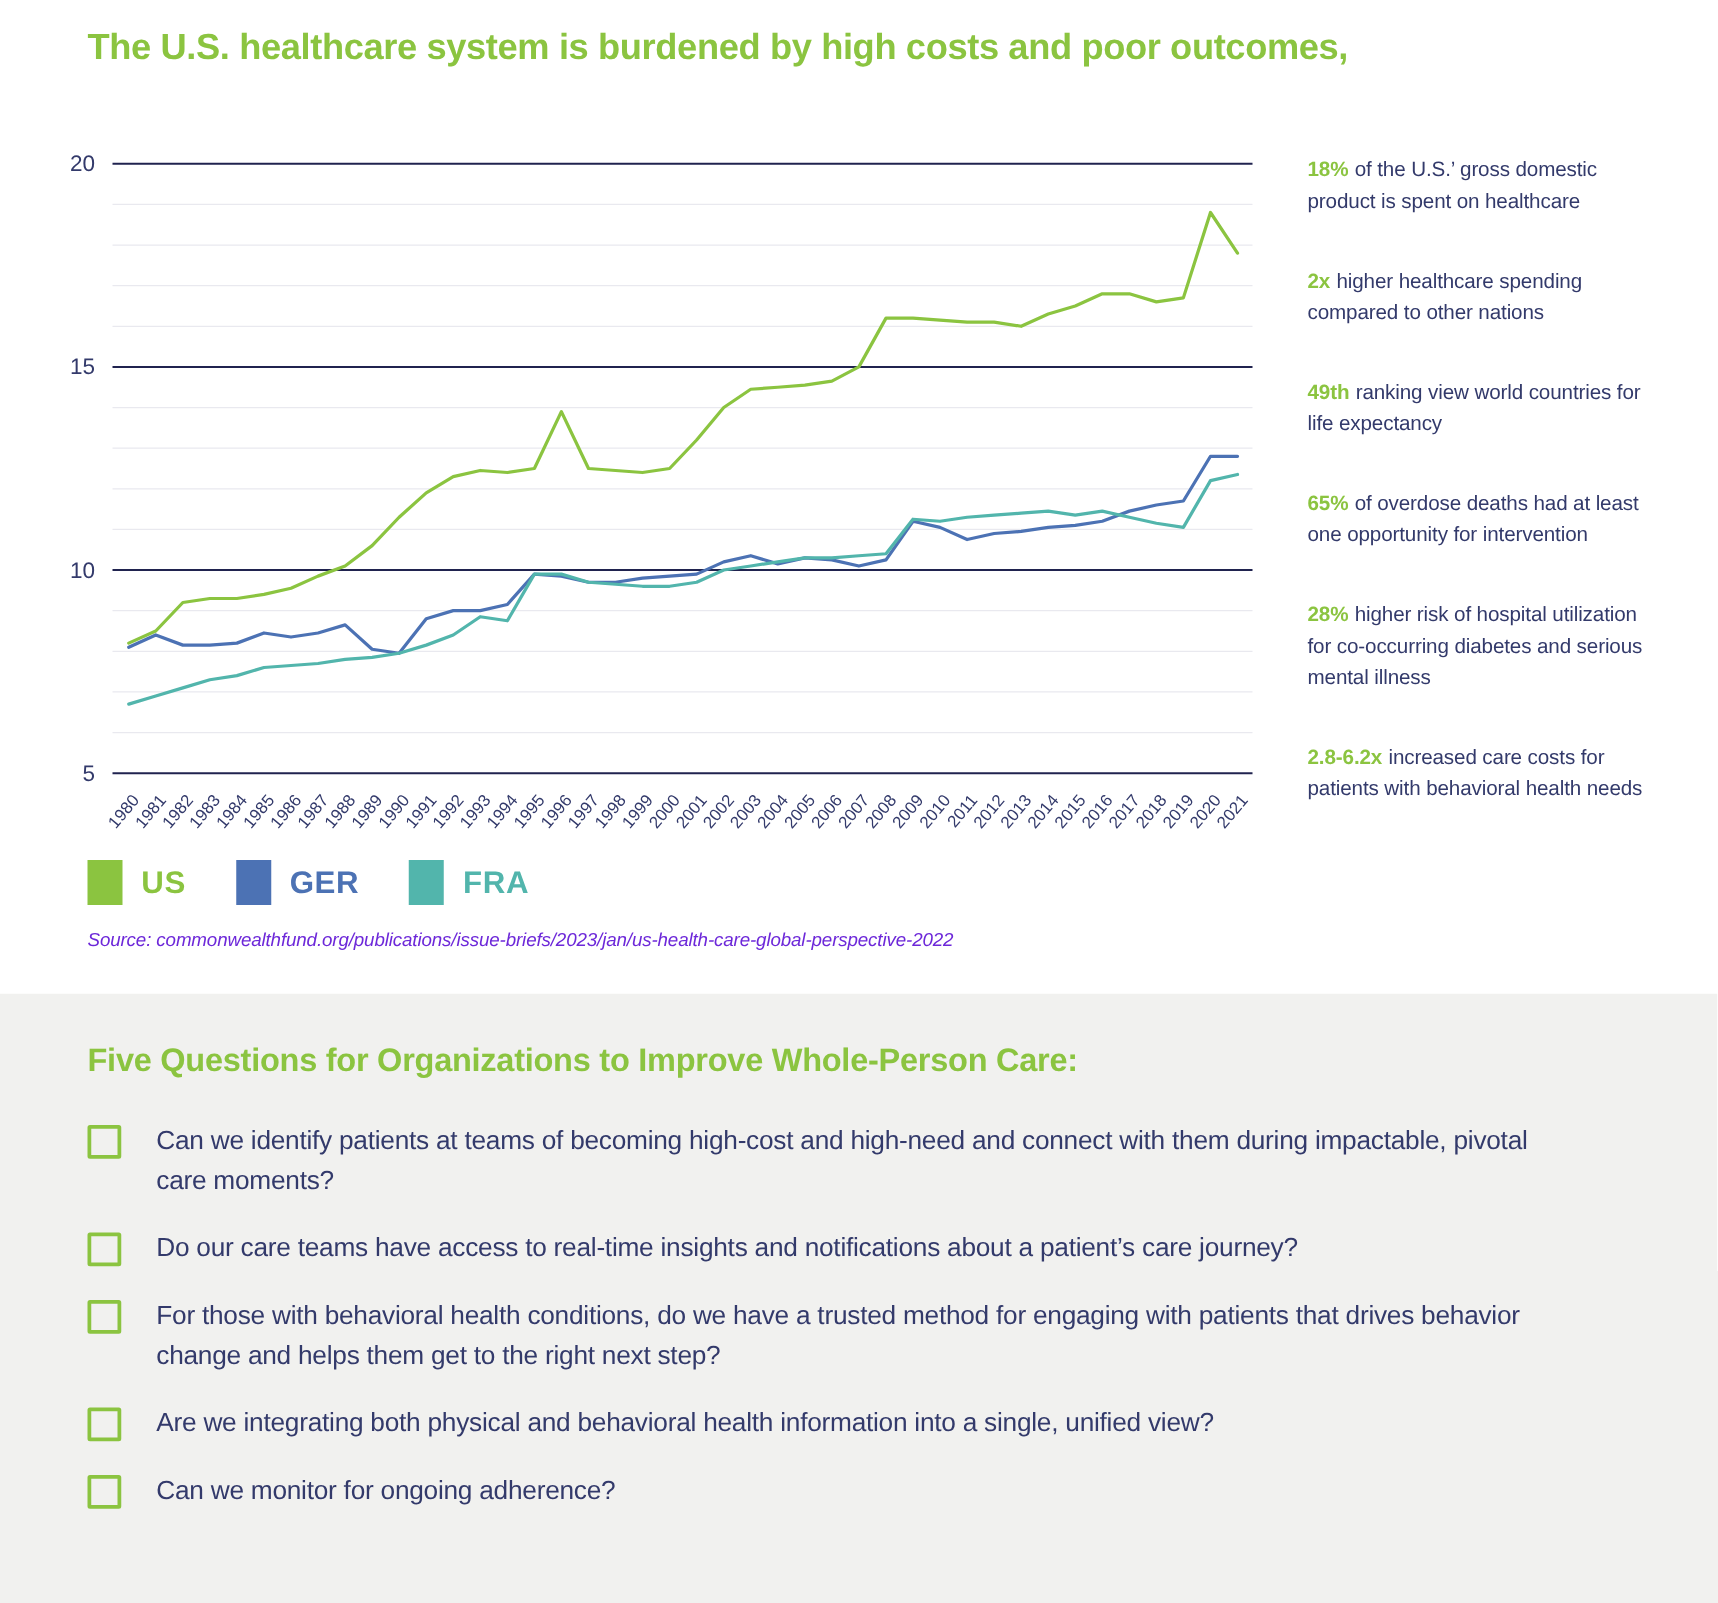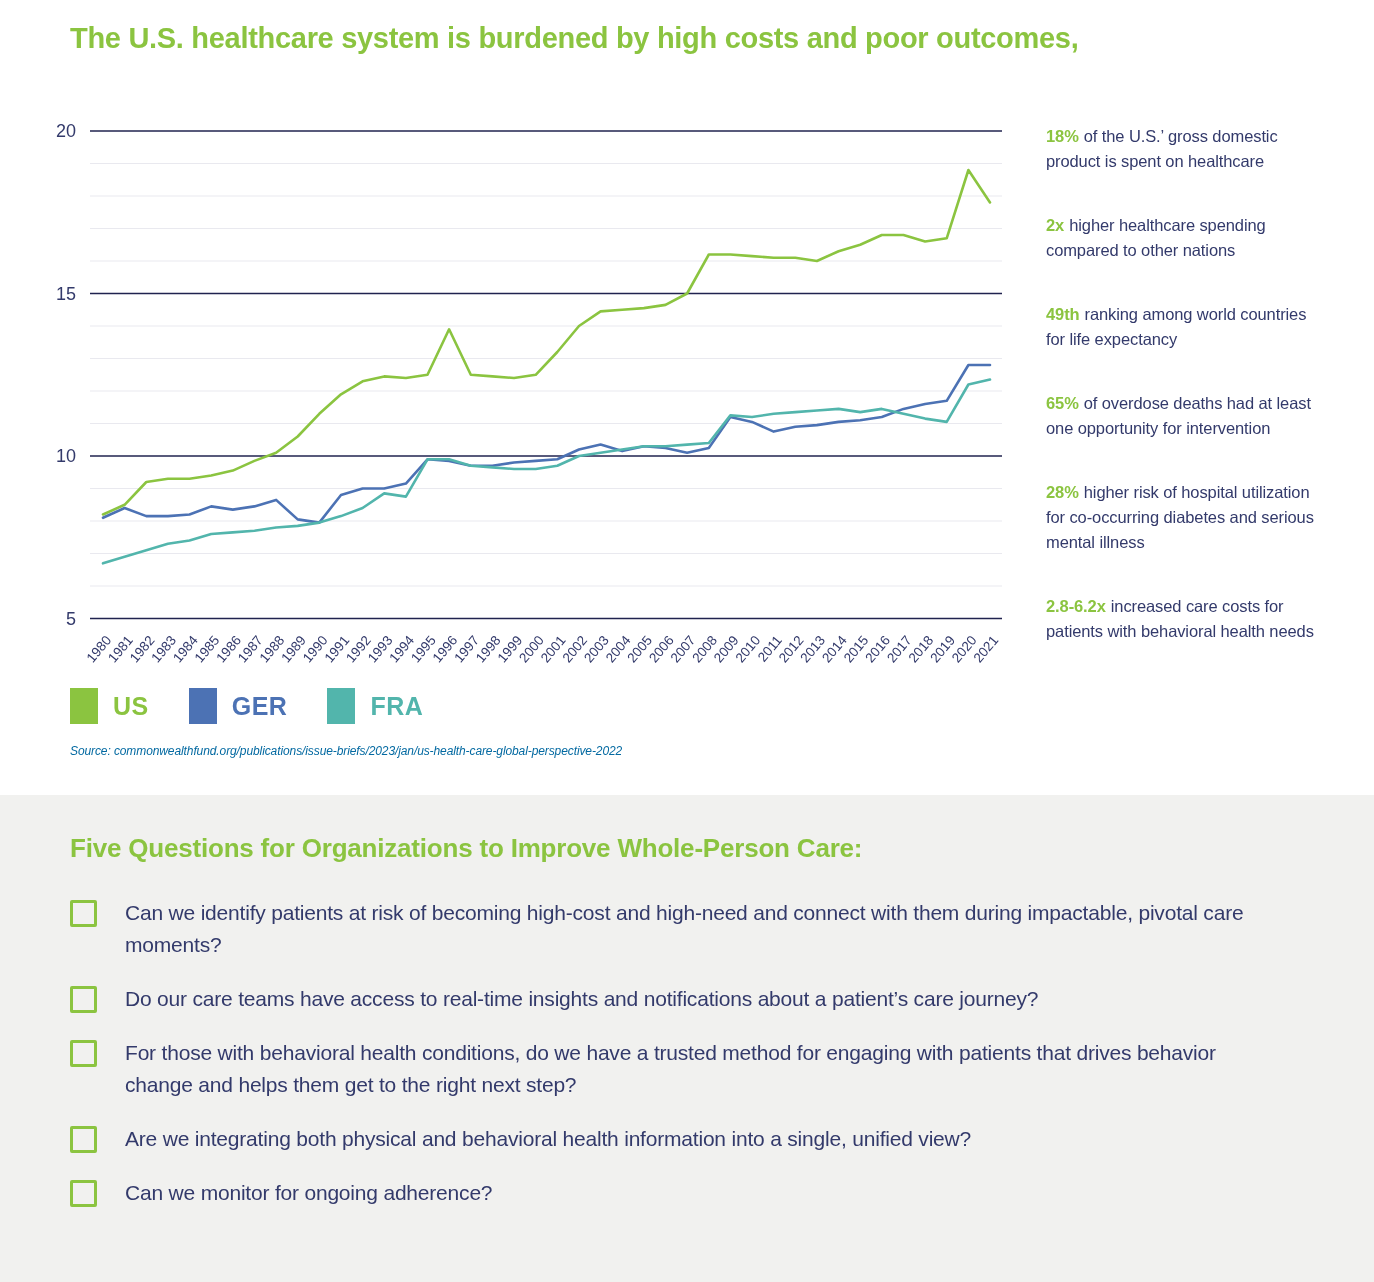--- a/index.html
+++ b/index.html
@@ -20,22 +20,22 @@
   .stats { position:absolute; left:1046px; top:124px; width:268px;
            display:flex; flex-direction:column; gap:39px; }
   .stat { font-size:16.5px; line-height:25px; color:#333a6b; letter-spacing:-0.1px; }
   .stat-num { color:#8bc440; font-weight:bold; margin-right:5px; }
 
   .legend { position:absolute; left:70px; top:688px; display:flex; gap:40px; align-items:center; }
   .legend-item { display:flex; align-items:center; gap:15px; }
   .swatch { width:28px; height:36px; display:inline-block; }
   .legend-label { font-size:25px; font-weight:bold; letter-spacing:0.5px; }
 
-  .source { position:absolute; left:70px; top:744px; font-size:12px; font-style:italic;
-            color:#0369a1; letter-spacing:-0.1px; }
+  .source { position:absolute; left:70px; top:744px; font-size:15px; font-style:italic;
+            color:#6d28d9; letter-spacing:-0.1px; }
 
   
   .bottom-section { position:absolute; left:0; top:795px; width:1374px; height:487px; background:#f1f1ef; }
   .q-heading { position:absolute; left:70px; top:38px; font-size:26px; font-weight:bold;
                color:#8bc440; letter-spacing:-0.2px; }
   .qlist { position:absolute; left:70px; top:102px; width:1210px;
            display:flex; flex-direction:column; gap:22px; }
   .q-item { display:flex; align-items:flex-start; gap:28px; }
   .checkbox { flex:0 0 auto; width:27px; height:27px; border:3px solid #8bc440;
               border-radius:2px; background:transparent; margin-top:3px; cursor:pointer; }
@@ -118,21 +118,21 @@
           <text x="959" y="522.5" text-anchor="end" font-size="13.5" fill="#333a6b" font-family="Liberation Sans, sans-serif" transform="rotate(-50 959 522.5)">2021</text>
           <polyline points="63.0,396.5 84.6,386.8 106.3,364.0 127.9,360.8 149.5,360.8 171.2,357.5 192.8,352.6 214.4,342.9 236.1,334.8 257.7,318.5 279.3,295.8 301.0,276.3 322.6,263.3 344.2,258.4 365.9,260.0 387.5,256.8 409.1,211.3 430.8,256.8 452.4,258.4 474.0,260.0 495.7,256.8 517.3,234.0 539.0,208.0 560.6,193.4 582.2,191.8 603.9,190.1 625.5,186.9 647.1,175.5 668.8,136.5 690.4,136.5 712.0,138.1 733.7,139.7 755.3,139.7 776.9,143.0 798.6,133.2 820.2,126.8 841.8,117.0 863.5,117.0 885.1,123.5 906.7,120.3 928.4,52.0 950.0,84.5" fill="none" stroke="#8bc440" stroke-width="2.6" stroke-linejoin="round" stroke-linecap="round"></polyline>
           <polyline points="63.0,399.8 84.6,390.0 106.3,398.1 127.9,398.1 149.5,396.5 171.2,388.4 192.8,391.6 214.4,388.4 236.1,381.9 257.7,401.4 279.3,404.6 301.0,377.0 322.6,370.5 344.2,370.5 365.9,365.6 387.5,341.3 409.1,342.9 430.8,347.8 452.4,347.8 474.0,344.5 495.7,342.9 517.3,341.3 539.0,331.5 560.6,326.6 582.2,333.1 603.9,328.3 625.5,329.9 647.1,334.8 668.8,329.9 690.4,299.0 712.0,303.9 733.7,313.6 755.3,308.8 776.9,307.1 798.6,303.9 820.2,302.3 841.8,299.0 863.5,290.9 885.1,286.0 906.7,282.8 928.4,247.0 950.0,247.0" fill="none" stroke="#4c72b4" stroke-width="2.6" stroke-linejoin="round" stroke-linecap="round"></polyline>
           <polyline points="63.0,445.3 84.6,438.8 106.3,432.3 127.9,425.8 149.5,422.5 171.2,416.0 192.8,414.4 214.4,412.8 236.1,409.5 257.7,407.9 279.3,404.6 301.0,398.1 322.6,390.0 344.2,375.4 365.9,378.6 387.5,341.3 409.1,341.3 430.8,347.8 452.4,349.4 474.0,351.0 495.7,351.0 517.3,347.8 539.0,338.0 560.6,334.8 582.2,331.5 603.9,328.3 625.5,328.3 647.1,326.6 668.8,325.0 690.4,297.4 712.0,299.0 733.7,295.8 755.3,294.1 776.9,292.5 798.6,290.9 820.2,294.1 841.8,290.9 863.5,295.8 885.1,300.6 906.7,303.9 928.4,266.5 950.0,261.6" fill="none" stroke="#52b5ac" stroke-width="2.6" stroke-linejoin="round" stroke-linecap="round"></polyline>
         </svg>
     </div>
 
     <aside class="stats">
       <p class="stat"><span class="stat-num">18%</span><span>of the U.S.’ gross domestic product is spent on healthcare</span></p>
       <p class="stat"><span class="stat-num">2x</span><span>higher healthcare spending compared to other nations</span></p>
-      <p class="stat"><span class="stat-num">49th</span><span>ranking among world countries for life expectancy</span></p>
+      <p class="stat"><span class="stat-num">49th</span><span>ranking view world countries for life expectancy</span></p>
       <p class="stat"><span class="stat-num">65%</span><span>of overdose deaths had at least one opportunity for intervention</span></p>
       <p class="stat"><span class="stat-num">28%</span><span>higher risk of hospital utilization for co-occurring diabetes and serious mental illness</span></p>
       <p class="stat"><span class="stat-num">2.8-6.2x</span><span>increased care costs for patients with behavioral health needs</span></p>
     </aside>
 
     <div class="legend">
       <div class="legend-item">
         <span class="swatch" style="background: rgb(139, 196, 64);"></span>
         <span class="legend-label" style="color: rgb(139, 196, 64);">US</span>
       </div>
@@ -147,21 +147,21 @@
     </div>
 
     <p class="source">Source: commonwealthfund.org/publications/issue-briefs/2023/jan/us-health-care-global-perspective-2022</p>
   </div>
 
   <div class="bottom-section">
     <h2 class="q-heading">Five Questions for Organizations to Improve Whole-Person Care:</h2>
     <div class="qlist">
       <div class="q-item">
         <span class="checkbox"></span>
-        <span class="q-text">Can we identify patients at risk of becoming high-cost and high-need and connect with them during impactable, pivotal care moments?</span>
+        <span class="q-text">Can we identify patients at teams of becoming high-cost and high-need and connect with them during impactable, pivotal care moments?</span>
       </div>
       <div class="q-item">
         <span class="checkbox"></span>
         <span class="q-text">Do our care teams have access to real-time insights and notifications about a patient’s care journey?</span>
       </div>
       <div class="q-item">
         <span class="checkbox"></span>
         <span class="q-text">For those with behavioral health conditions, do we have a trusted method for engaging with patients that drives behavior change and helps them get to the right next step?</span>
       </div>
       <div class="q-item">

